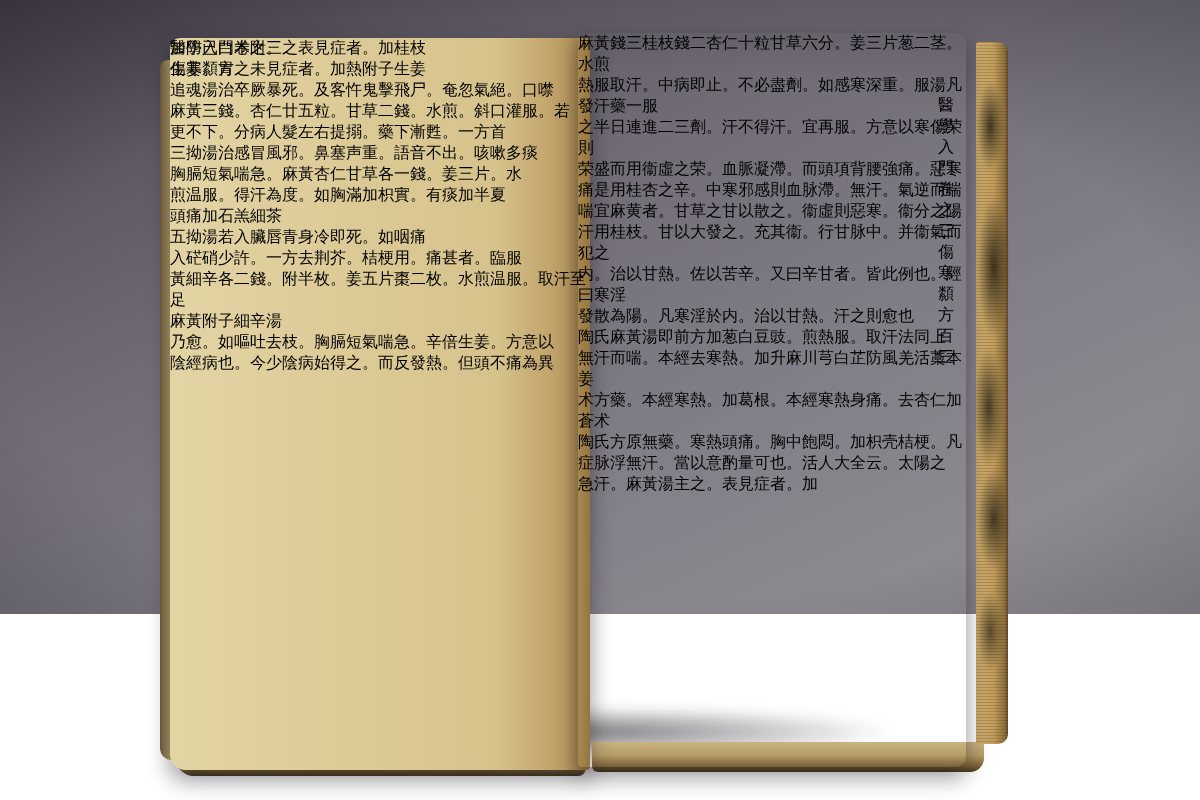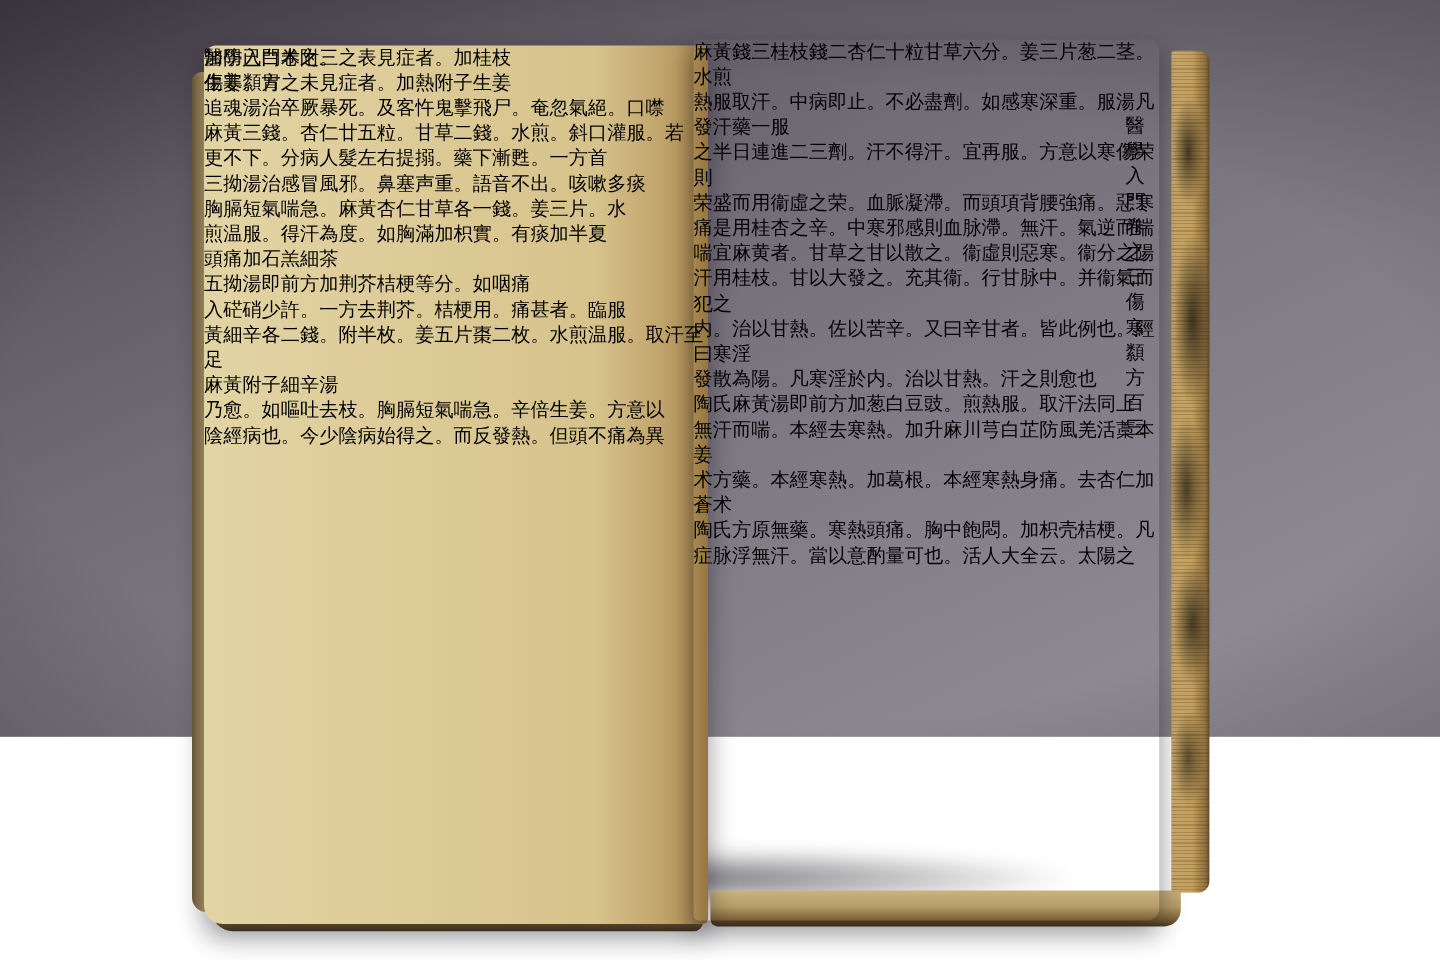--- a/index.html
+++ b/index.html
@@ -108,21 +108,21 @@
       <div class="cols" id="left-cols">
           <div class="col"><span class="seg normal">加防已白术附。之表見症者。加桂枝</span></div>
           <div class="col"><span class="seg normal">生姜。胃之未見症者。加熱附子生姜</span></div>
           <div class="col"><span class="seg header">追魂湯</span><span class="seg small">治卒厥暴死。及客忤鬼擊飛尸。奄忽氣絕。口噤</span></div>
           <div class="col"><span class="seg normal">麻黃三錢。杏仁廿五粒。甘草二錢。水煎。斜口灌服。若</span></div>
           <div class="col"><span class="seg normal">更不下。分病人髮左右提搦。藥下漸甦。一方首</span></div>
           <div class="col"><span class="seg header">三拗湯</span><span class="seg small">治感冒風邪。鼻塞声重。語音不出。咳嗽多痰</span></div>
           <div class="col"><span class="seg normal">胸膈短氣喘急。麻黃杏仁甘草各一錢。姜三片。水</span></div>
           <div class="col"><span class="seg normal">煎温服。得汗為度。如胸滿加枳實。有痰加半夏</span></div>
           <div class="col"><span class="seg normal">頭痛加石羔細茶</span></div>
-          <div class="col"><span class="seg header">五拗湯</span><span class="seg small">即前方加荆芥桔梗等分。如咽痛</span></div>
+          <div class="col"><span class="seg header">五拗湯</span><span class="seg small">若入臟唇青身冷即死。如咽痛</span></div>
           <div class="col"><span class="seg normal">入硭硝少許。一方去荆芥。桔梗用。痛甚者。臨服</span></div>
           <div class="col"><span class="seg normal">黃細辛各二錢。附半枚。姜五片棗二枚。水煎温服。取汗至足</span></div>
           <div class="col"><span class="seg header">麻黃附子細辛湯</span></div>
           <div class="col"><span class="seg normal">乃愈。如嘔吐去枝。胸膈短氣喘急。辛倍生姜。方意以</span></div>
           <div class="col"><span class="seg normal">陰經病也。今少陰病始得之。而反發熱。但頭不痛為異</span></div>
         </div>
     </div>
   </div>
 
   <div class="page right">
@@ -137,20 +137,21 @@
           <div class="col"><span class="seg normal">痛是用桂杏之辛。中寒邪感則血脉滯。無汗。氣逆而喘</span></div>
           <div class="col"><span class="seg normal">喘宜麻黄者。甘草之甘以散之。衞虛則惡寒。衞分之陽</span></div>
           <div class="col"><span class="seg normal">汗用桂枝。甘以大發之。充其衞。行甘脉中。并衞氣而犯之</span></div>
           <div class="col"><span class="seg normal">内。治以甘熱。佐以苦辛。又曰辛甘者。皆此例也。經曰寒淫</span></div>
           <div class="col"><span class="seg normal">發散為陽。凡寒淫於内。治以甘熱。汗之則愈也</span></div>
           <div class="col"><span class="seg header">陶氏麻黃湯</span><span class="seg small">即前方加葱白豆豉。煎熱服。取汗法同上</span></div>
           <div class="col"><span class="seg normal">無汗而喘。本經去寒熱。加升麻川芎白芷防風羌活藁本姜</span></div>
           <div class="col"><span class="seg normal">术方藥。本經寒熱。加葛根。本經寒熱身痛。去杏仁加蒼术</span></div>
           <div class="col"><span class="seg normal">陶氏方原無藥。寒熱頭痛。胸中飽悶。加枳壳桔梗。凡</span></div>
           <div class="col"><span class="seg normal">症脉浮無汗。當以意酌量可也。活人大全云。太陽之</span></div>
+          <div class="col"><span class="seg normal">急汗。麻黃湯主之。表見症者。加</span></div>
         </div>
     </div>
     <div class="banxin" style="position:absolute;left:360px;top:62px;height:640px;">
       <div class="btitle">醫學入門卷之三</div>
       <div class="fishtail"></div>
       <div class="bsection">傷寒纇方</div>
       <div class="bpageno">百三</div>
     </div>
   </div>
 

